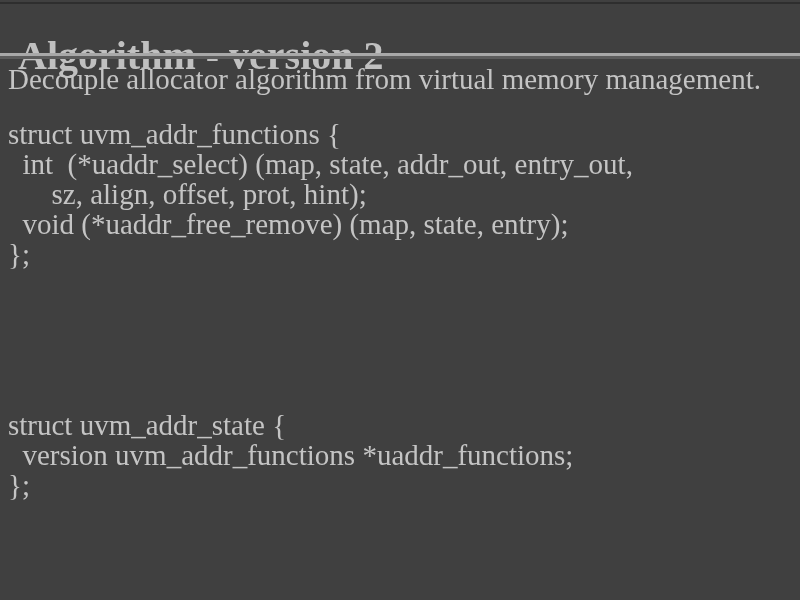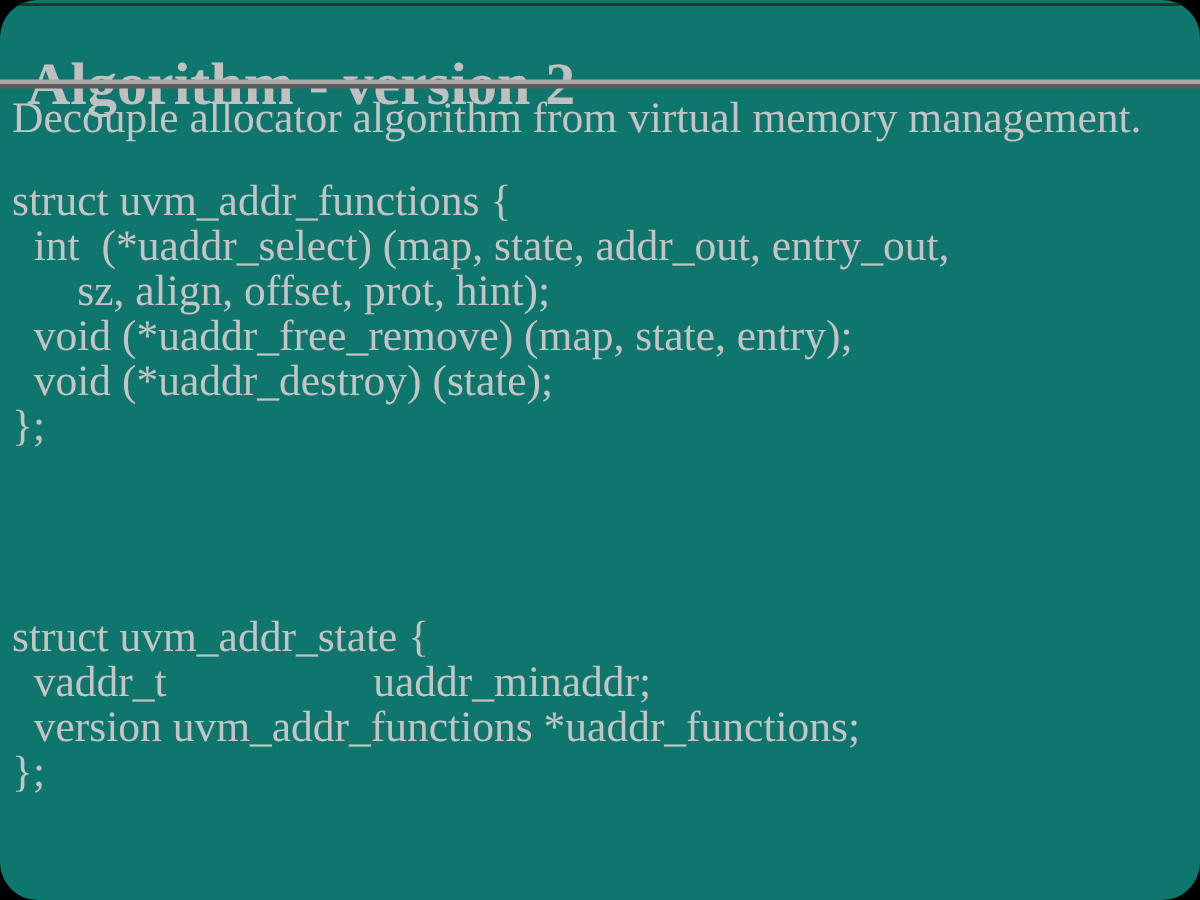--- a/index.html
+++ b/index.html
@@ -4,24 +4,23 @@
 <style>
   html, body {
     margin: 0;
     padding: 0;
     background: #000000;
   }
   #slide {
     position: relative;
     width: 800px;
     height: 600px;
-    background: #0f766e;
+    background: #404040;
     overflow: hidden;
     font-family: "Liberation Serif", "DejaVu Serif", serif;
-    border-radius: 25px;
   }
   .top-edge {
     position: absolute;
     top: 2px;
     left: 0;
     width: 100%;
     height: 2px;
     background: #2e2e2e;
   }
   .slide-title {
@@ -74,23 +73,21 @@
 
   <div class="title-rule"></div>
 
   <div class="slide-subtitle">Decouple allocator algorithm from virtual memory management.</div>
 
   <div id="code-block-1" class="code-block">
     <div class="code-line">struct uvm_addr_functions {</div>
     <div class="code-line">  int  (*uaddr_select) (map, state, addr_out, entry_out,</div>
     <div class="code-line">      sz, align, offset, prot, hint);</div>
     <div class="code-line">  void (*uaddr_free_remove) (map, state, entry);</div>
-    <div class="code-line">  void (*uaddr_destroy) (state);</div>
     <div class="code-line">};</div>
   </div>
 
   <div id="code-block-2" class="code-block">
     <div class="code-line">struct uvm_addr_state {</div>
-    <div class="code-line">  vaddr_t                   uaddr_minaddr;</div>
     <div class="code-line">  version uvm_addr_functions *uaddr_functions;</div>
     <div class="code-line">};</div>
   </div>
 </div>
 
 </body></html>

